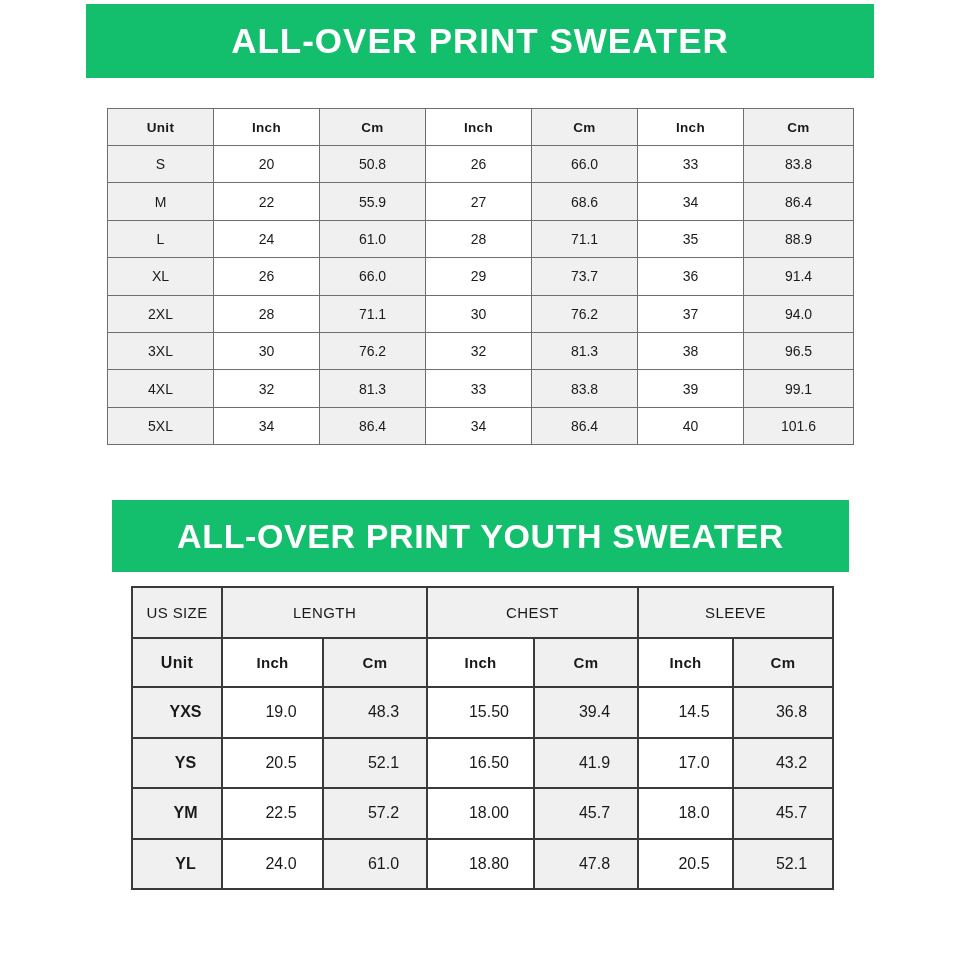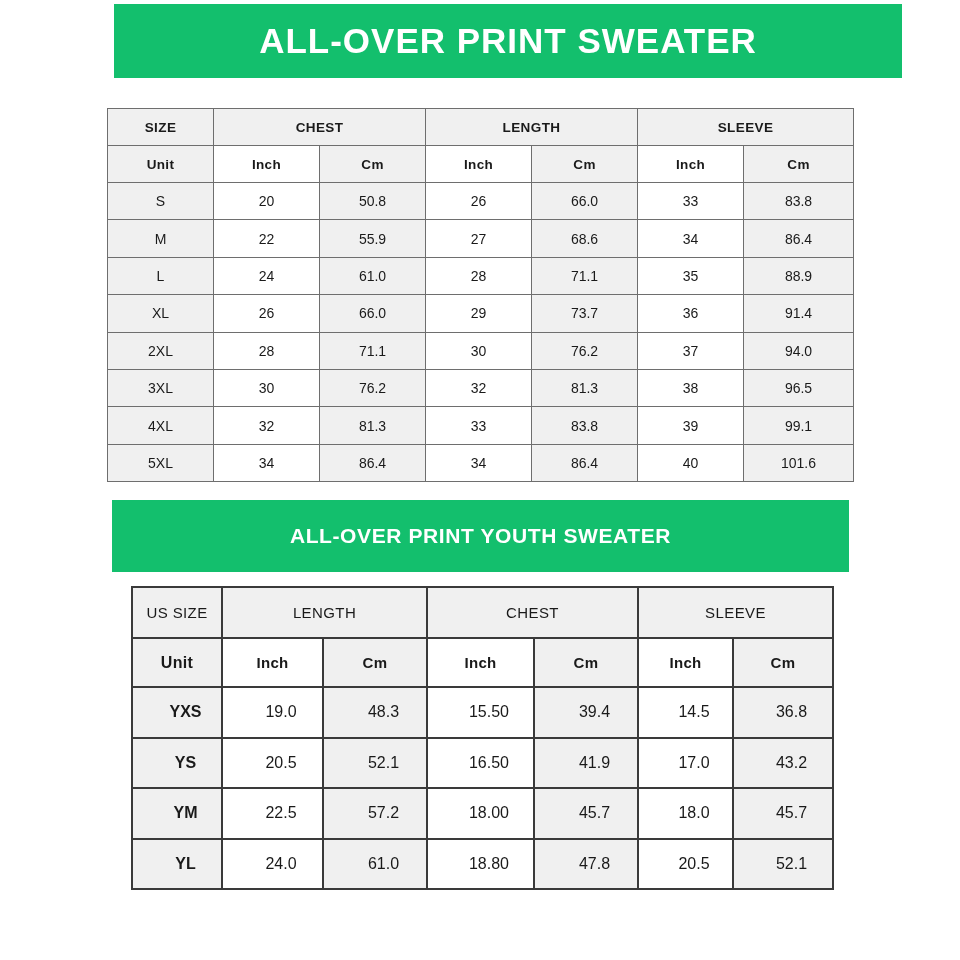--- a/index.html
+++ b/index.html
@@ -36,31 +36,30 @@
     letter-spacing: 0.5px;
     text-align: center;
     white-space: nowrap;
     font-family: "Liberation Sans", sans-serif;
   }
   #banner-adult {
     left: 86px;
     top: 4px;
     width: 788px;
     height: 74px;
-    margin-left: 28px;
   }
   #banner-adult .banner-title { font-size: 35px; letter-spacing: 1px; }
 
   #banner-youth {
     left: 112px;
     top: 500px;
     width: 737px;
     height: 72px;
   }
-  #banner-youth .banner-title { font-size: 21px; letter-spacing: 0.6px; }
+  #banner-youth .banner-title { font-size: 34px; letter-spacing: 0.6px; }
 
   
   table {
     position: absolute;
     border-collapse: collapse;
     table-layout: fixed;
   }
   table th, table td {
     text-align: center;
     vertical-align: middle;
@@ -149,26 +148,20 @@
     <colgroup>
       <col style="width:106px">
       <col style="width:106px">
         <col style="width:106px">
       <col style="width:106px">
         <col style="width:106px">
       <col style="width:106px">
         <col style="width:110px">
     </colgroup>
     <thead>
-      <tr>
-        <th class="grp-head">SIZE</th>
-        <th class="grp-head" colspan="2">CHEST</th>
-        <th class="grp-head" colspan="2">LENGTH</th>
-        <th class="grp-head" colspan="2">SLEEVE</th>
-      </tr>
       <tr>
         <th class="unit-head c-size">Unit</th>
         <th class="unit-head c-inch">Inch</th>
         <th class="unit-head c-cm">Cm</th>
         <th class="unit-head c-inch">Inch</th>
         <th class="unit-head c-cm">Cm</th>
         <th class="unit-head c-inch">Inch</th>
         <th class="unit-head c-cm">Cm</th>
       </tr>
     </thead>

